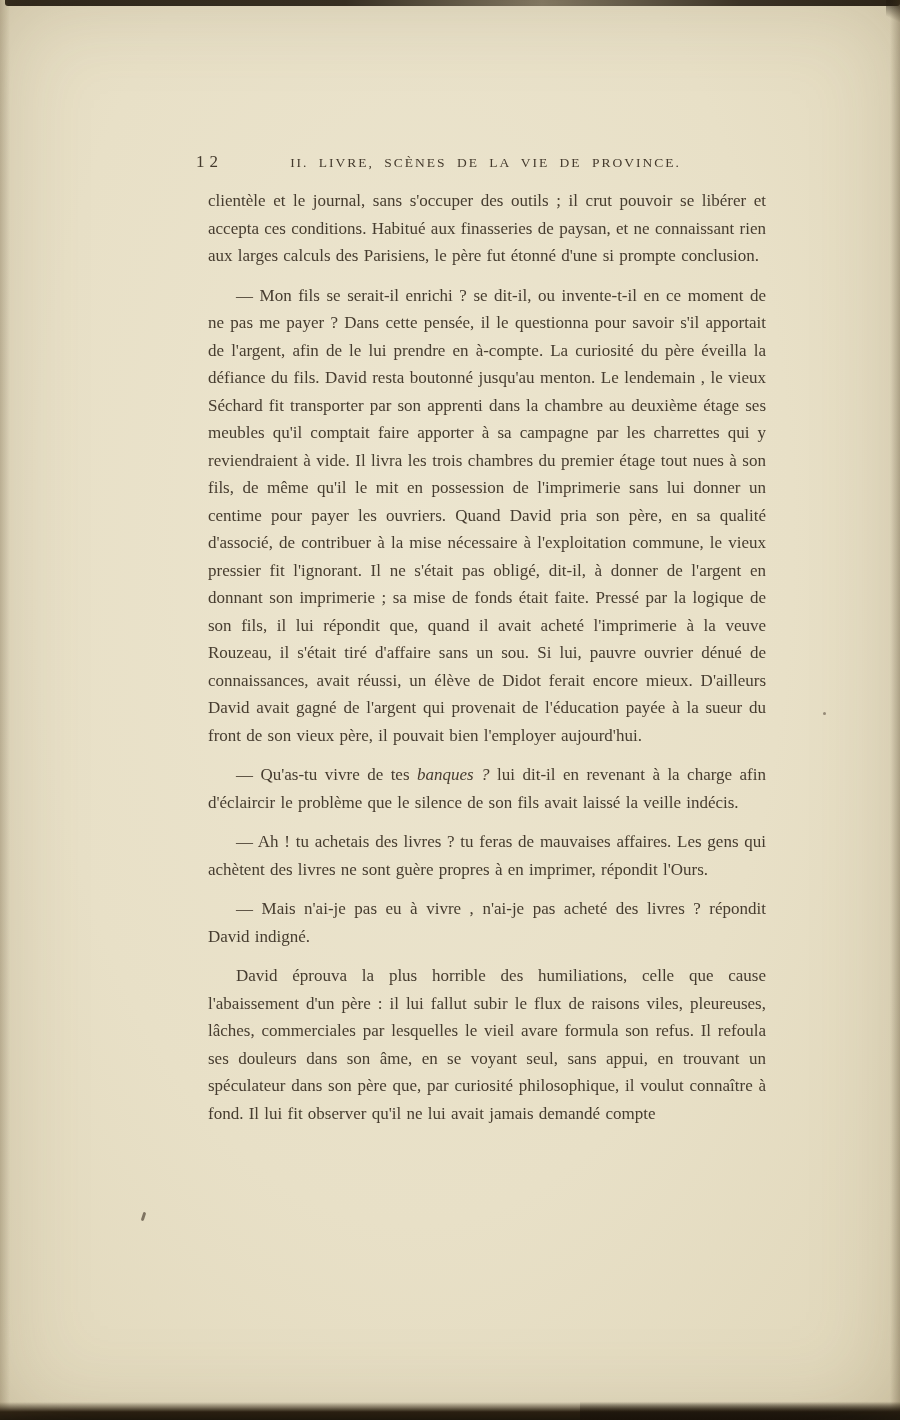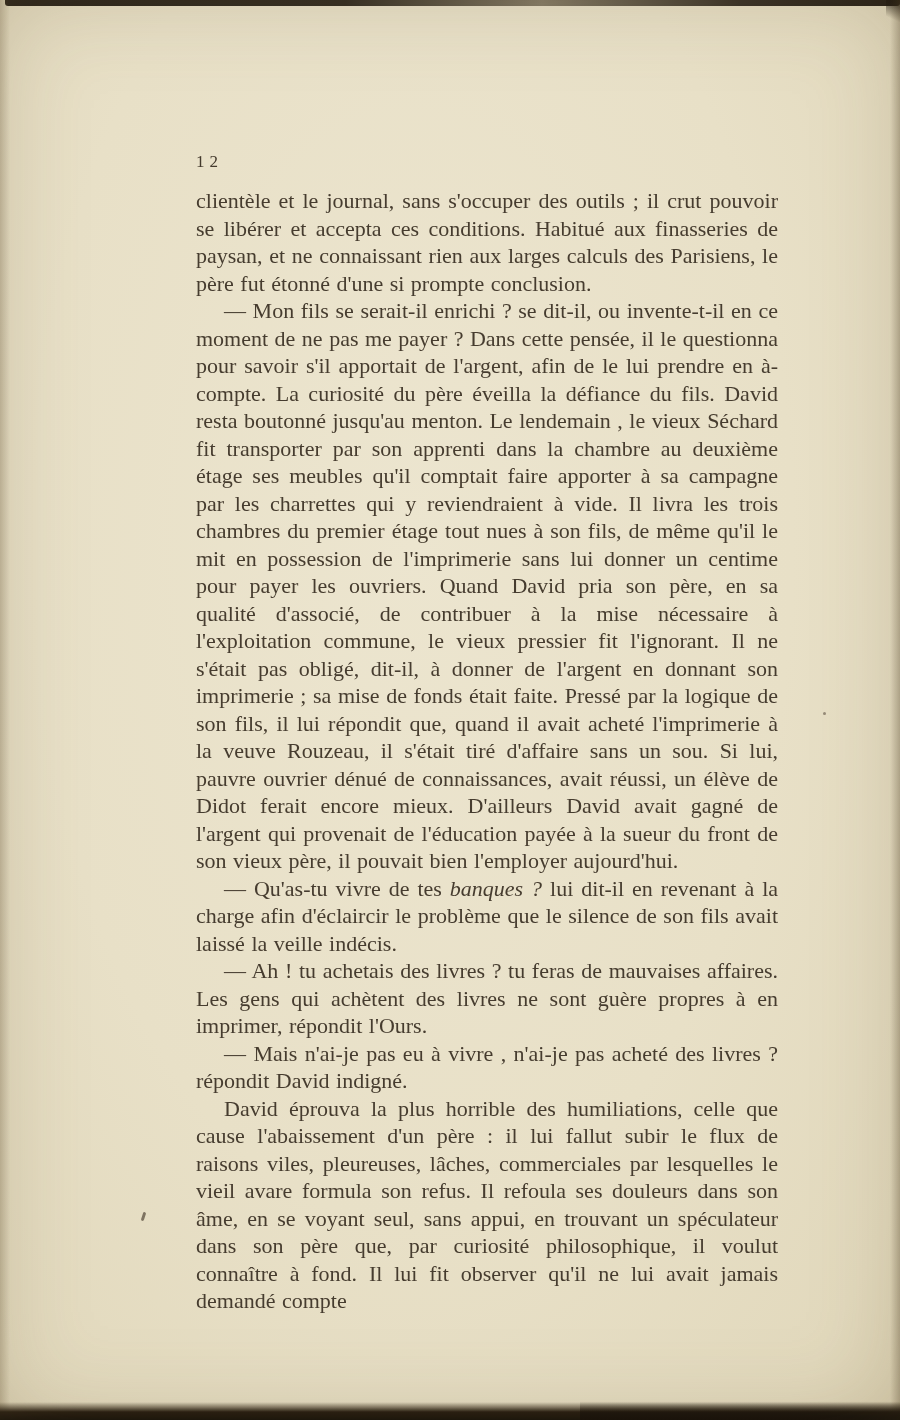--- a/index.html
+++ b/index.html
@@ -125,22 +125,22 @@
   .head-title {
     flex: 1 1 auto;
     text-align: center;
     font-size: 13.5px;
     letter-spacing: 2px;
     word-spacing: 5px;
     white-space: nowrap;
     padding-right: 30px;
   }
   .body-text p {
-    margin: 0;
-    font-size: 22px;
+    margin: 12px;
+    font-size: 17px;
     line-height: 27.5px;
     text-align: justify;
     text-indent: 28px;
     word-spacing: 1px;
     hyphens: auto;
   }
   .body-text p.no-indent {
     text-indent: 0;
   }
   .body-text em {
@@ -157,20 +157,21 @@
   <div class="edge-left"></div>
   <div class="edge-right"></div>
   <div class="edge-bottom"></div>
   <div class="speck-1"></div>
   <div class="speck-2"></div>
 
   <div class="content">
 
     <div class="running-head">
       <span class="page-num">12</span>
+      <span class="head-title">II. LIVRE, SCÈNES DE LA VIE DE PROVINCE.</span>
     </div>
 
     <div class="body-text">
       <p class="no-indent">clientèle et le journal, sans s'occuper des outils ; il crut pouvoir se libérer et accepta ces conditions. Habitué aux finasseries de paysan, et ne connaissant rien aux larges calculs des Parisiens, le père fut étonné d'une si prompte conclusion.</p>
       <p>— Mon fils se serait-il enrichi ? se dit-il, ou invente-t-il en ce moment de ne pas me payer ? Dans cette pensée, il le questionna pour savoir s'il apportait de l'argent, afin de le lui prendre en à-compte. La curiosité du père éveilla la défiance du fils. David resta boutonné jusqu'au menton. Le lendemain , le vieux Séchard fit transporter par son apprenti dans la chambre au deuxième étage ses meubles qu'il comptait faire apporter à sa campagne par les charrettes qui y reviendraient à vide. Il livra les trois chambres du premier étage tout nues à son fils, de même qu'il le mit en possession de l'imprimerie sans lui donner un centime pour payer les ouvriers. Quand David pria son père, en sa qualité d'associé, de contribuer à la mise nécessaire à l'exploitation commune, le vieux pressier fit l'ignorant. Il ne s'était pas obligé, dit-il, à donner de l'argent en donnant son imprimerie ; sa mise de fonds était faite. Pressé par la logique de son fils, il lui répondit que, quand il avait acheté l'imprimerie à la veuve Rouzeau, il s'était tiré d'affaire sans un sou. Si lui, pauvre ouvrier dénué de connaissances, avait réussi, un élève de Didot ferait encore mieux. D'ailleurs David avait gagné de l'argent qui provenait de l'éducation payée à la sueur du front de son vieux père, il pouvait bien l'employer aujourd'hui.</p>
       <p><span>— Qu'as-tu vivre de tes </span><em>banques ?</em><span> lui dit-il en revenant à la charge afin d'éclaircir le problème que le silence de son fils avait laissé la veille indécis.</span></p>
       <p>— Ah ! tu achetais des livres ? tu feras de mauvaises affaires. Les gens qui achètent des livres ne sont guère propres à en imprimer, répondit l'Ours.</p>
       <p>— Mais n'ai-je pas eu à vivre , n'ai-je pas acheté des livres ? répondit David indigné.</p>
       <p>David éprouva la plus horrible des humiliations, celle que cause l'abaissement d'un père : il lui fallut subir le flux de raisons viles, pleureuses, lâches, commerciales par lesquelles le vieil avare formula son refus. Il refoula ses douleurs dans son âme, en se voyant seul, sans appui, en trouvant un spéculateur dans son père que, par curiosité philosophique, il voulut connaître à fond. Il lui fit observer qu'il ne lui avait jamais demandé compte</p>
     </div>

